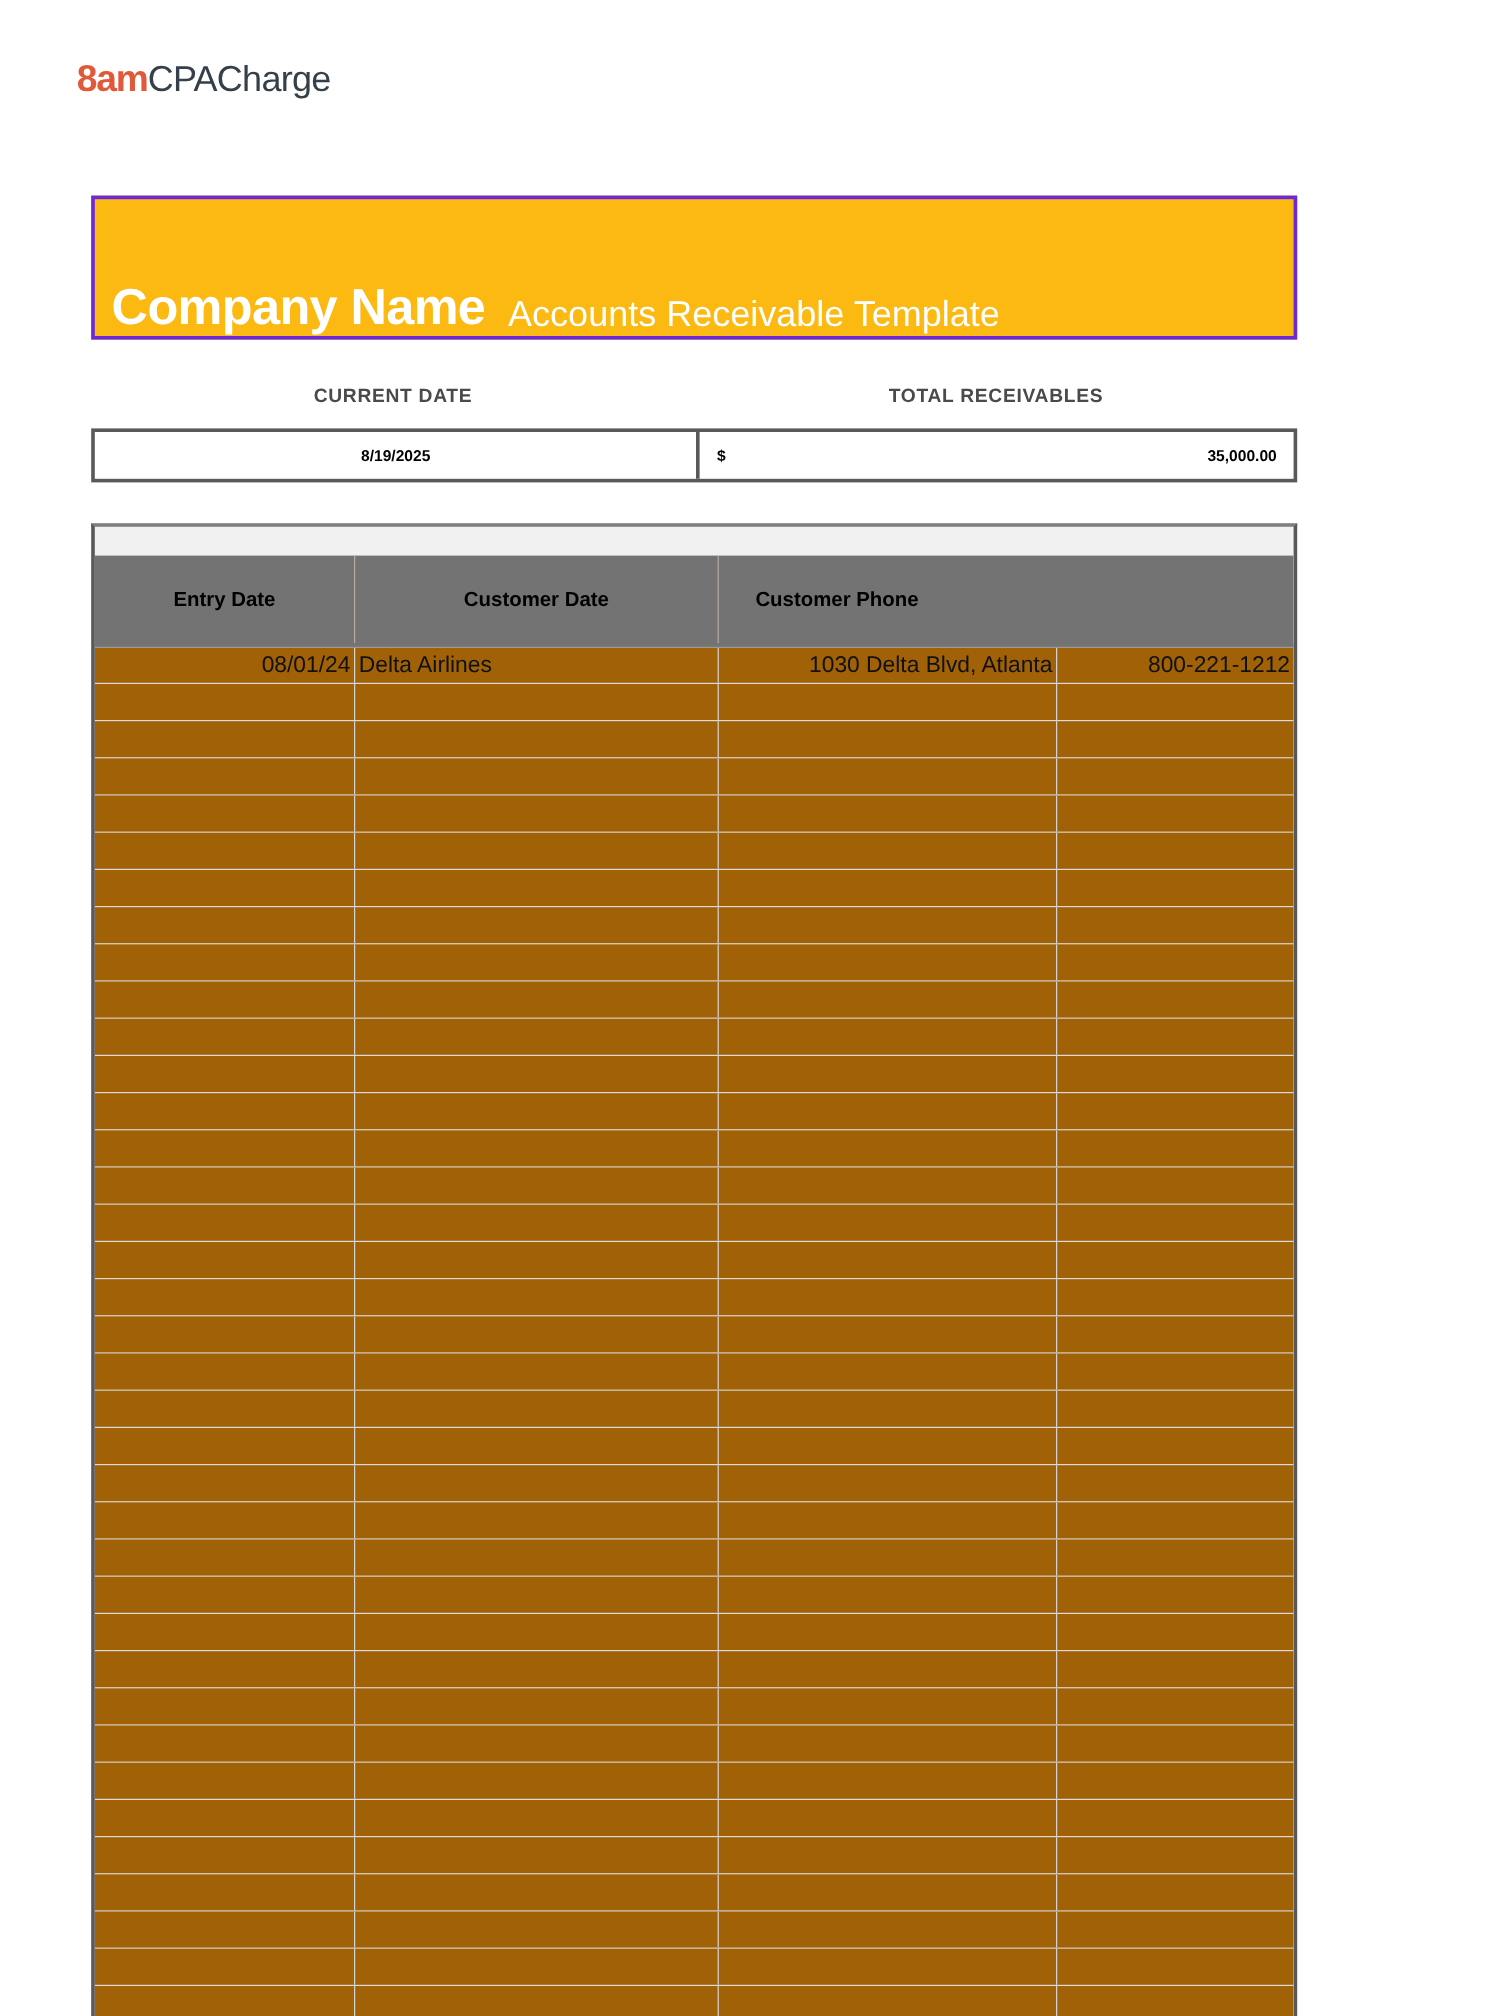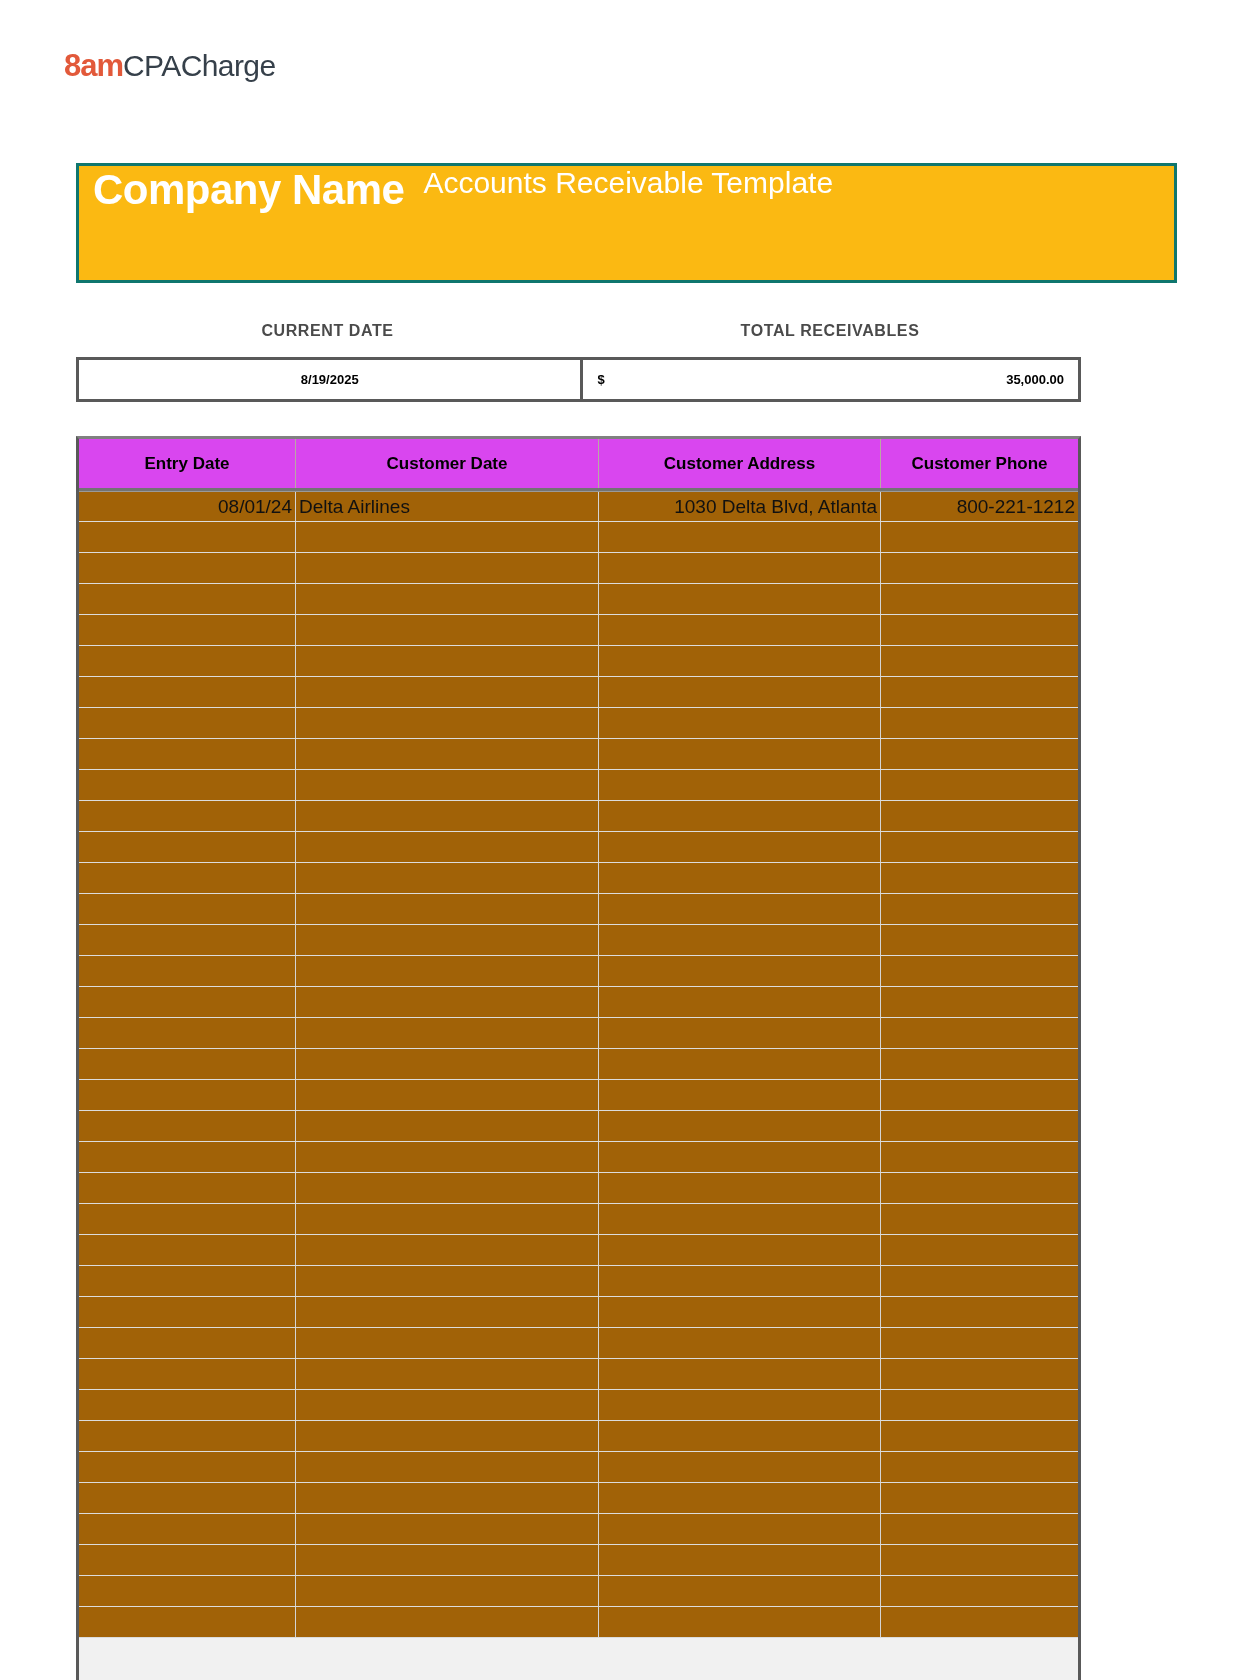--- a/index.html
+++ b/index.html
@@ -35,27 +35,27 @@
     color: #36404a;
     font-size: 30px;
     letter-spacing: -0.6px;
   }
 
   
   .banner-wrap {
     position: absolute;
     left: 76px;
     top: 163px;
-    width: 1101px;
+    width: 1005px;
     height: 120px;
     box-sizing: border-box;
-    border: 3px solid #0f766e;
+    border: 3px solid #6d28d9;
     background: #fbb912;
     display: flex;
-    align-items: flex-start;
+    align-items: flex-end;
     padding-left: 14px;
   }
   .banner-company {
     color: #ffffff;
     font-size: 42px;
     font-weight: bold;
     letter-spacing: -0.5px;
     white-space: nowrap;
   }
   .banner-sub {
@@ -128,24 +128,25 @@
     height: 1244px;
     box-sizing: border-box;
     border-left: 3px solid #595959;
     border-right: 3px solid #595959;
     border-top: 3px solid #808080;
     overflow: hidden;
     background: #f1f1f1;
   }
   .thead {
     display: flex;
-    height: 52px;
-    background: #d946ef;
+    height: 76px;
+    background: #737373;
     border-bottom: 3px solid #737373;
     box-sizing: border-box;
+    margin-top: 24px;
   }
   .th {
     box-sizing: border-box;
     display: flex;
     align-items: center;
     justify-content: center;
     font-size: 17px;
     font-weight: bold;
     color: #000;
     border-right: 1px solid #b9a9a3;
@@ -209,21 +210,20 @@
   <div class="sum-cell total">
     <span>$</span>
     <span>35,000.00</span>
   </div>
 </div>
 
 <div class="table-wrap">
   <div class="thead">
     <div class="th c1">Entry Date</div>
     <div class="th c2">Customer Date</div>
-    <div class="th c3">Customer Address</div>
     <div class="th c4">Customer Phone</div>
   </div>
   <div class="tbody">
       <div class="trow first">
         <div class="td c1 align-right">08/01/24</div>
         <div class="td c2 align-left">Delta Airlines</div>
         <div class="td c3 align-right">1030 Delta Blvd, Atlanta</div>
         <div class="td c4 align-right">800-221-1212</div>
       </div>
       <div class="trow">

